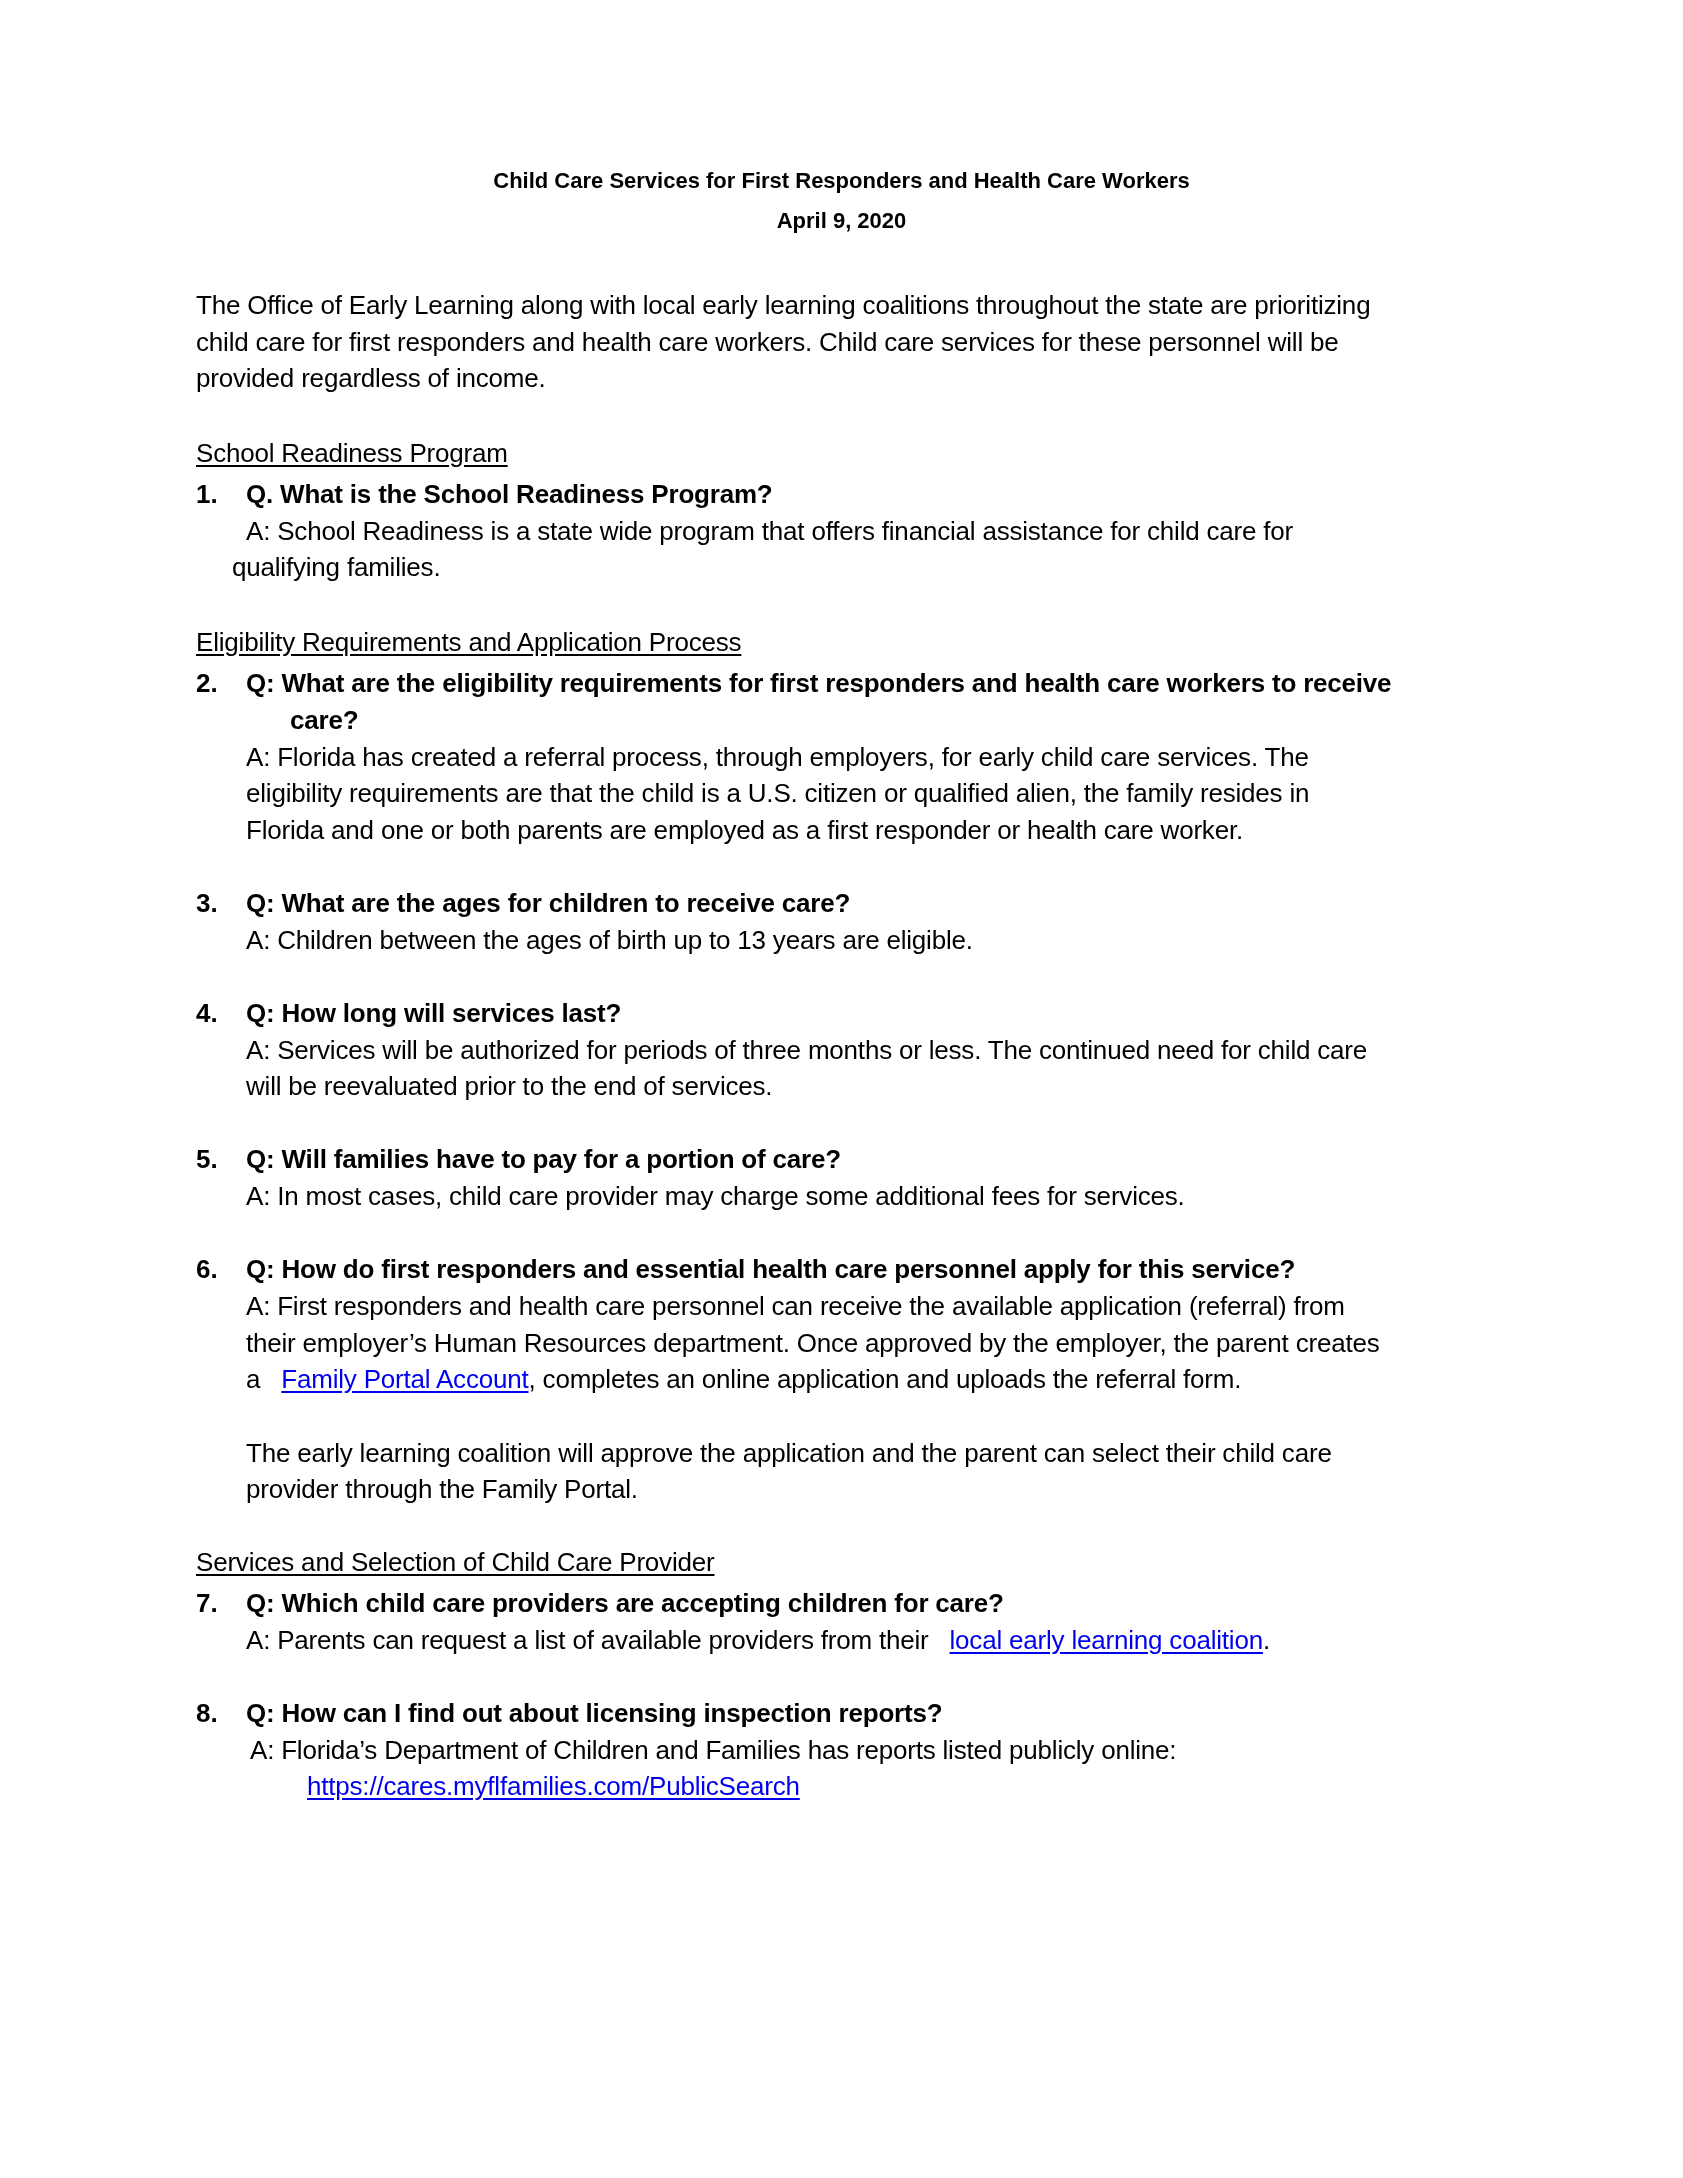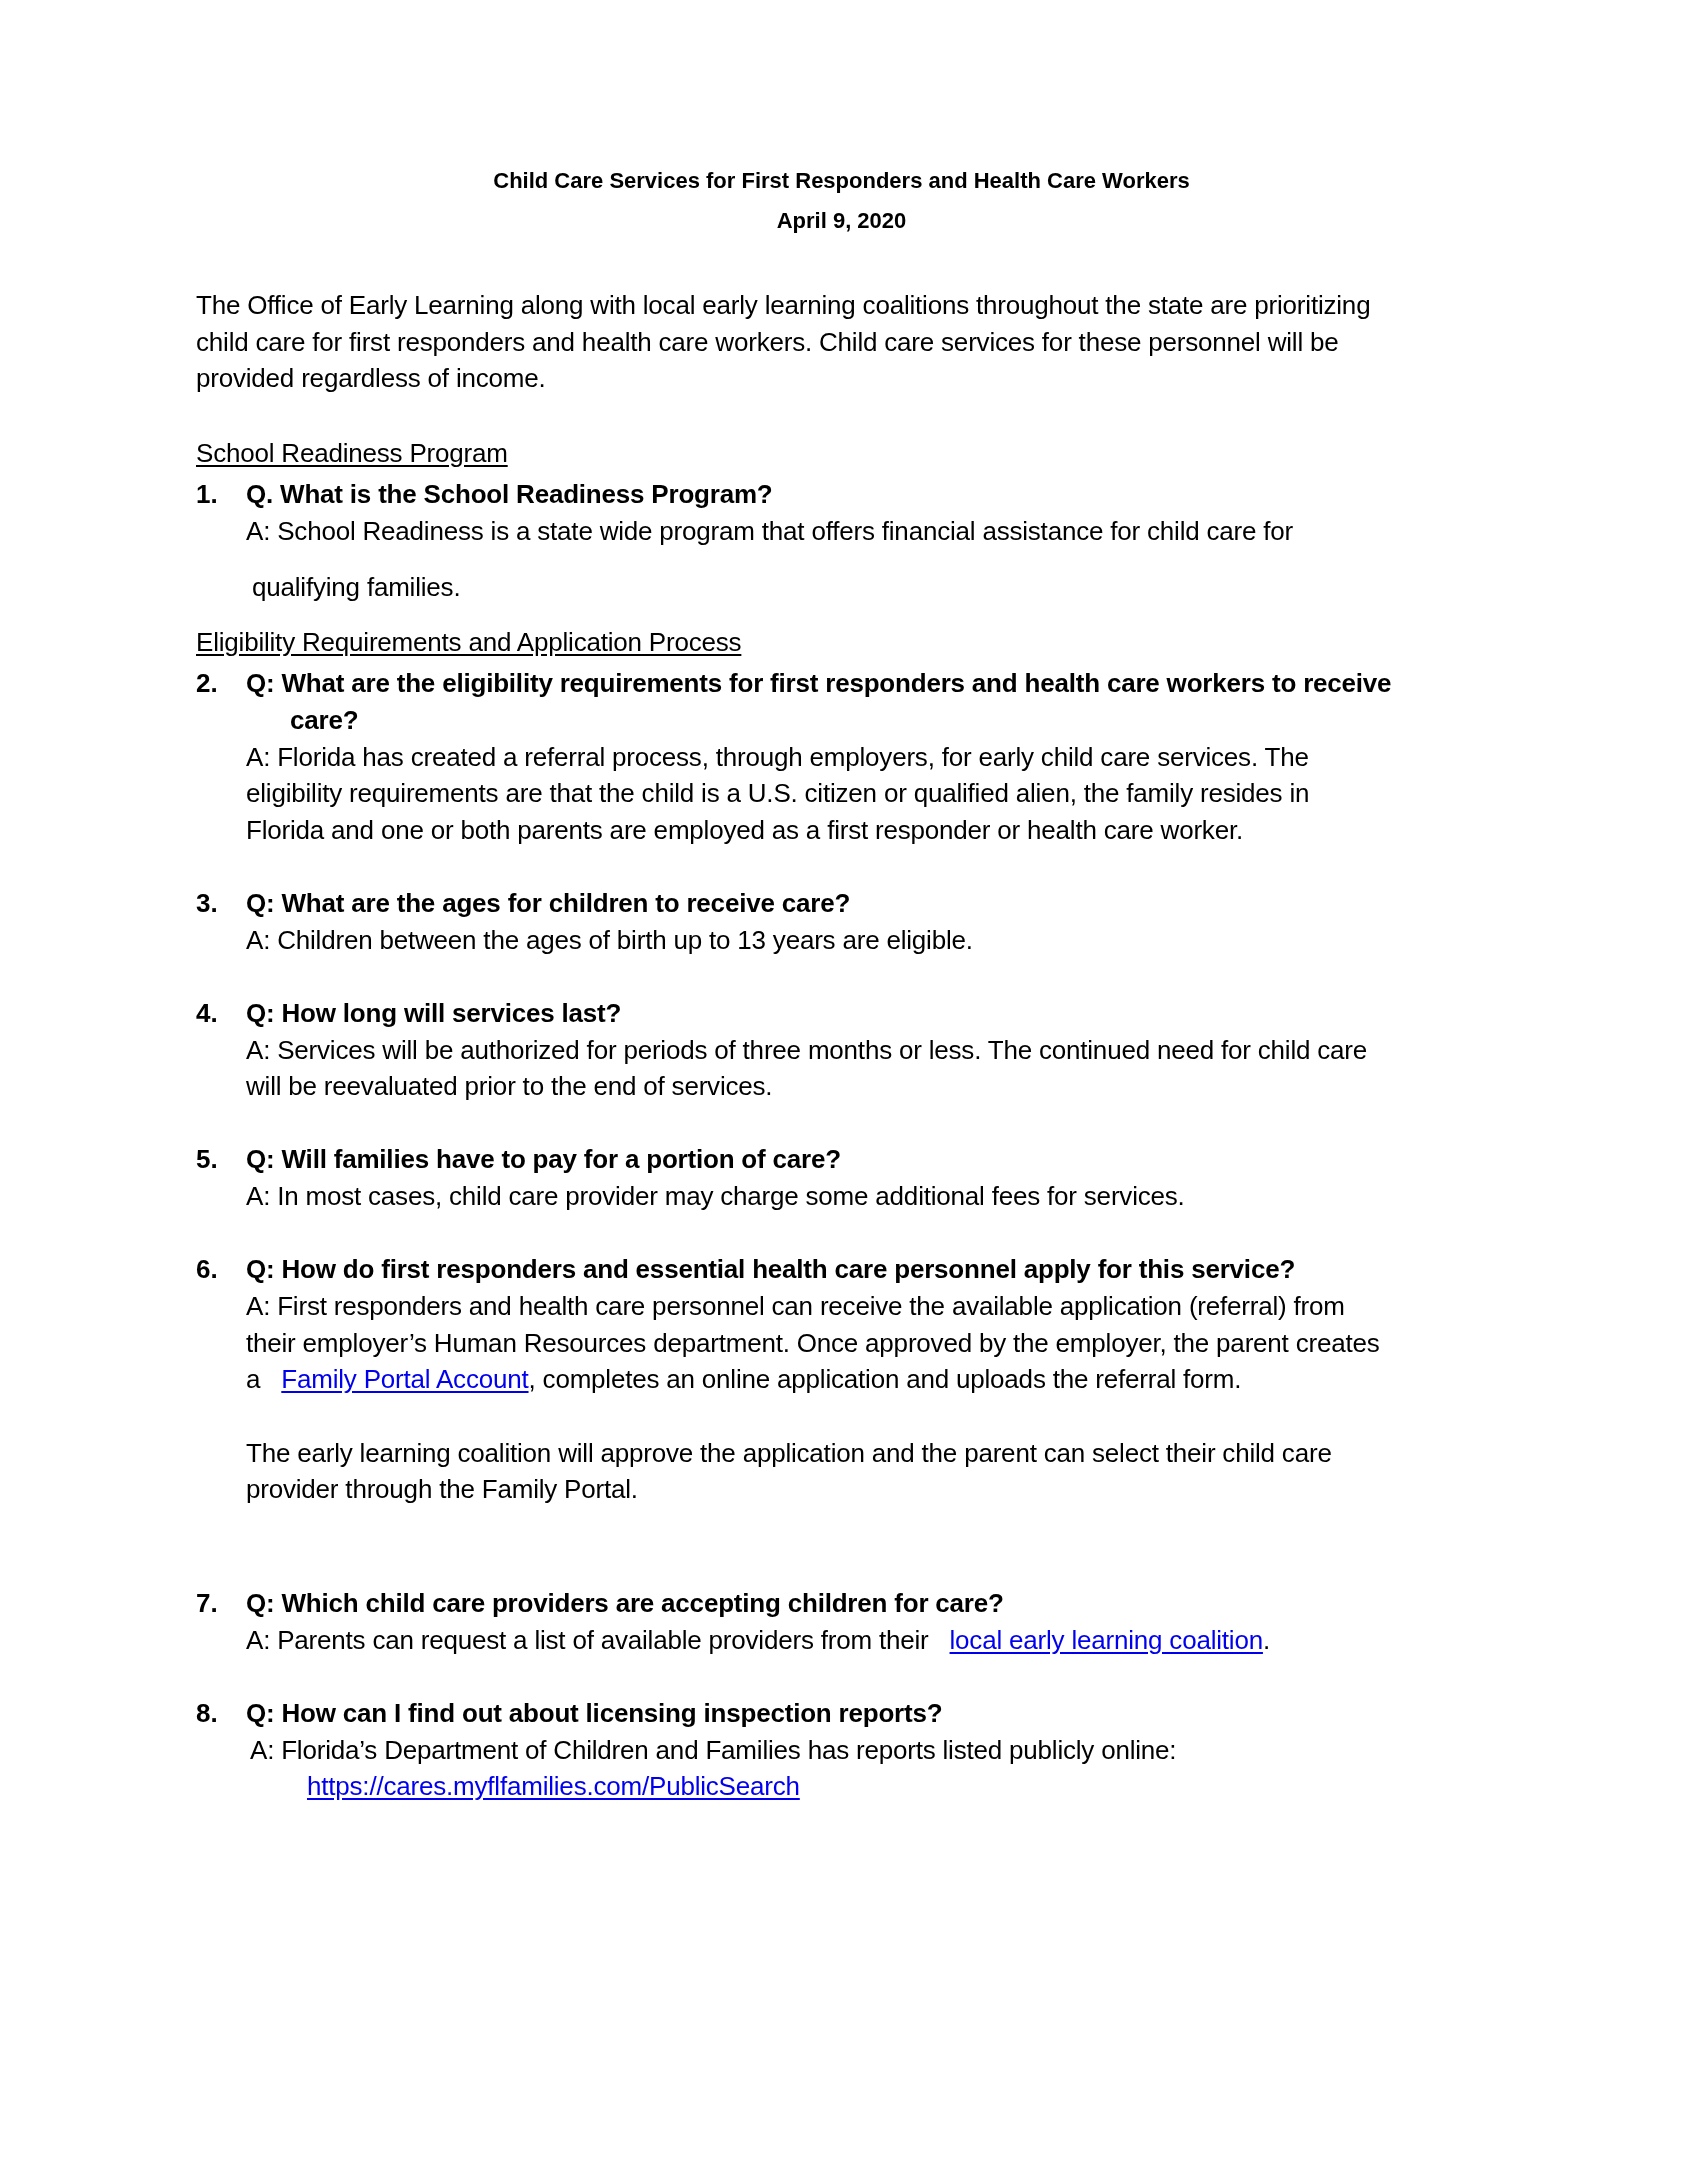--- a/index.html
+++ b/index.html
@@ -68,21 +68,21 @@
     <div class="abs" style="left:196px; top:324px;">child care for first responders and health care workers. Child care services for these personnel will be</div>
     <div class="abs" style="left:196px; top:360px;">provided regardless of income.</div>
   </div>
 
   <div class="abs u" style="left:196px; top:435px;">School Readiness Program</div>
 
   <div>
     <div class="num" style="left:196px; top:476px;">1.</div>
     <div class="abs bold" style="left:246px; top:476px;">Q. What is the School Readiness Program?</div>
     <div class="abs" style="left:246px; top:513px;">A: School Readiness is a state wide program that offers financial assistance for child care for</div>
-    <div class="abs" style="left:252px; top:549px;margin-top:20px;">qualifying families.</div>
+    <div class="abs" style="left:232px; top:549px;">qualifying families.</div>
   </div>
 
   <div class="abs u" style="left:196px; top:624px;">Eligibility Requirements and Application Process</div>
 
   <div>
     <div class="num" style="left:196px; top:665px;">2.</div>
     <div class="abs bold" style="left:246px; top:665px;">Q: What are the eligibility requirements for first responders and health care workers to receive</div>
     <div class="abs bold" style="left:246px; top:702px;margin-left:44px;">care?</div>
     <div class="abs" style="left:246px; top:739px;">A: Florida has created a referral process, through employers, for early child care services. The</div>
     <div class="abs" style="left:246px; top:775px;">eligibility requirements are that the child is a U.S. citizen or qualified alien, the family resides in</div>
@@ -113,20 +113,21 @@
     <div class="abs bold" style="left:246px; top:1251px;">Q: How do first responders and essential health care personnel apply for this service?</div>
     <div class="abs" style="left:246px; top:1288px;">A: First responders and health care personnel can receive the available application (referral) from</div>
     <div class="abs" style="left:246px; top:1325px;">their employer’s Human Resources department. Once approved by the employer, the parent creates</div>
     <div class="abs" style="left:246px; top:1361px;">
       <span>a </span><a class="link">Family Portal Account</a><span>, completes an online application and uploads the referral form.</span>
     </div>
     <div class="abs" style="left:246px; top:1435px;">The early learning coalition will approve the application and the parent can select their child care</div>
     <div class="abs" style="left:246px; top:1471px;">provider through the Family Portal.</div>
   </div>
 
+  <div class="abs u" style="left:196px; top:1544px;">Services and Selection of Child Care Provider</div>
 
   <div>
     <div class="num" style="left:196px; top:1585px;">7.</div>
     <div class="abs bold" style="left:246px; top:1585px;">Q: Which child care providers are accepting children for care?</div>
     <div class="abs" style="left:246px; top:1622px;">
       <span>A:  Parents can request a list of available providers from their </span><a class="link">local early learning coalition</a><span>.</span>
     </div>
   </div>
 
   <div>

